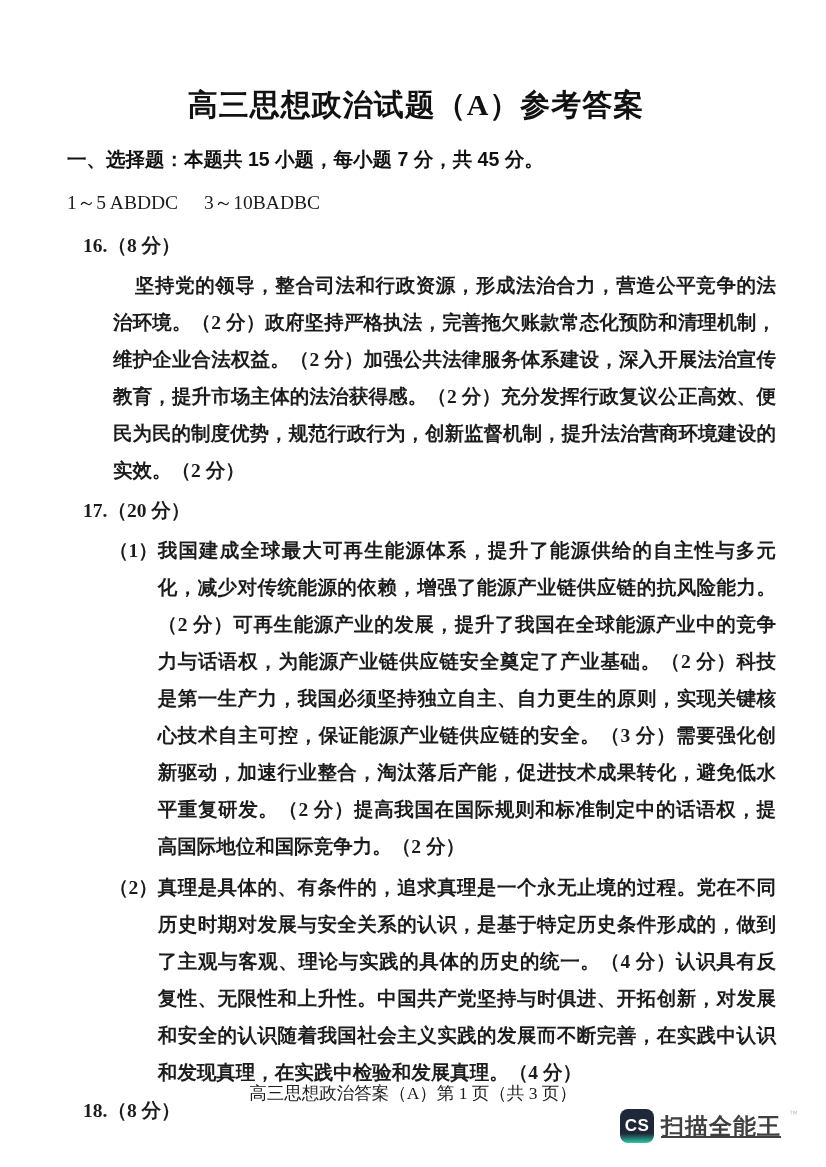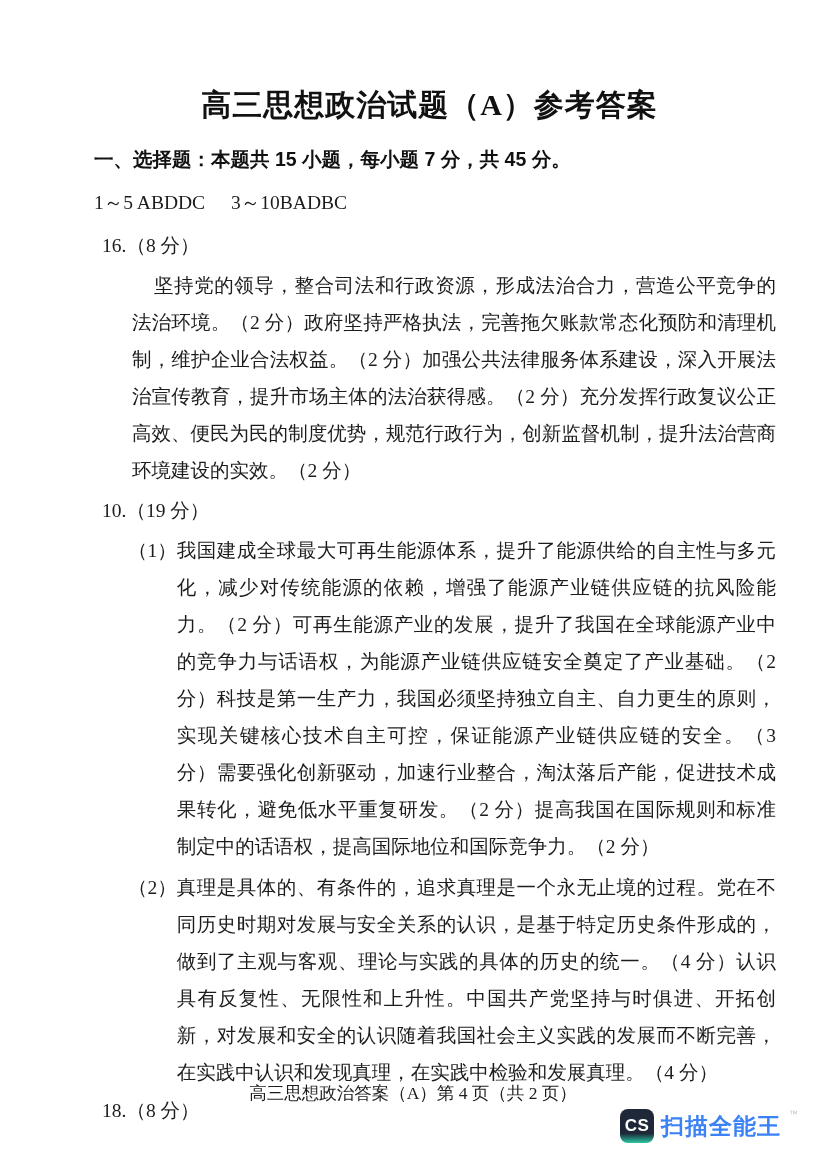--- a/index.html
+++ b/index.html
@@ -2,21 +2,21 @@
 <html lang="zh"><head>
 <meta charset="utf-8">
 <style>
   html,body{margin:0;padding:0;background:#e9e9e9;}
   .page{
     position:relative;
     width:826px;height:1167px;
     margin:0 auto;
     background:#ffffff;
     box-sizing:border-box;
-    padding:86px 50px 0 94px;
+    padding:86px 50px 0 67px;
     font-family:"Liberation Serif","DejaVu Serif",serif;
     color:#1c1c1c;
     overflow:hidden;
   }
   .title{
     margin:0 0 20px -11px;
     text-align:center;
     font-size:30px;
     font-weight:700;
     letter-spacing:1px;
@@ -31,21 +31,21 @@
     font-family:"Liberation Sans","DejaVu Sans",sans-serif;
     color:#111;
   }
   .answer-row{
     margin:0 0 12px 0;
     font-size:19.5px;
     line-height:31px;
     display:flex;
     gap:26px;
   }
-  .question{margin:0 0 4px 8px;}
+  .question{margin:0 0 4px 16px;font-weight:bold;}
   .qnum{
     margin:2px 0 6px 0;
     font-size:19.5px;
     line-height:31px;
   }
   .para{
     margin:0 0 6px 0;
     font-size:19.5px;
     line-height:37px;
     text-align:justify;
@@ -128,39 +128,39 @@
     <span>3～10BADBC</span>
   </div>
 
 
   <div class="question">
     <p class="qnum">16.（8 分）</p>
     <p class="para q16">坚持党的领导，整合司法和行政资源，形成法治合力，营造公平竞争的法治环境。（2 分）政府坚持严格执法，完善拖欠账款常态化预防和清理机制，维护企业合法权益。（2 分）加强公共法律服务体系建设，深入开展法治宣传教育，提升市场主体的法治获得感。（2 分）充分发挥行政复议公正高效、便民为民的制度优势，规范行政行为，创新监督机制，提升法治营商环境建设的实效。（2 分）</p>
   </div>
 
   <div class="question">
-    <p class="qnum">10.（19 分）</p>
+    <p class="qnum">17.（20 分）</p>
     <div class="subitem">
       <span class="sublabel">（1）</span>
       <p class="subtext">我国建成全球最大可再生能源体系，提升了能源供给的自主性与多元化，减少对传统能源的依赖，增强了能源产业链供应链的抗风险能力。（2 分）可再生能源产业的发展，提升了我国在全球能源产业中的竞争力与话语权，为能源产业链供应链安全奠定了产业基础。（2 分）科技是第一生产力，我国必须坚持独立自主、自力更生的原则，实现关键核心技术自主可控，保证能源产业链供应链的安全。（3 分）需要强化创新驱动，加速行业整合，淘汰落后产能，促进技术成果转化，避免低水平重复研发。（2 分）提高我国在国际规则和标准制定中的话语权，提高国际地位和国际竞争力。（2 分）</p>
     </div>
     <div class="subitem">
       <span class="sublabel">（2）</span>
       <p class="subtext">真理是具体的、有条件的，追求真理是一个永无止境的过程。党在不同历史时期对发展与安全关系的认识，是基于特定历史条件形成的，做到了主观与客观、理论与实践的具体的历史的统一。（4 分）认识具有反复性、无限性和上升性。中国共产党坚持与时俱进、开拓创新，对发展和安全的认识随着我国社会主义实践的发展而不断完善，在实践中认识和发现真理，在实践中检验和发展真理。（4 分）</p>
     </div>
   </div>
 
   <div class="question">
     <p class="qnum">18.（8 分）</p>
 
   </div>
 
-  <p class="footer">高三思想政治答案（A）第 4 页（共 2 页）</p>
+  <p class="footer">高三思想政治答案（A）第 1 页（共 3 页）</p>
 
   <div class="watermark">
     <span class="cs-icon" style="background: linear-gradient(rgb(30, 40, 56) 0%, rgb(30, 40, 56) 72%, rgb(43, 200, 165) 100%);">
       <span>CS</span>
     </span>
-    <span class="cs-label" style="color: #3b82f6;">扫描全能王</span>
+    <span class="cs-label" style="color: #404040; text-decoration: underline;">扫描全能王</span>
     <span class="cs-tm">™</span>
   </div>
 
 </div>
 
 </body></html>

